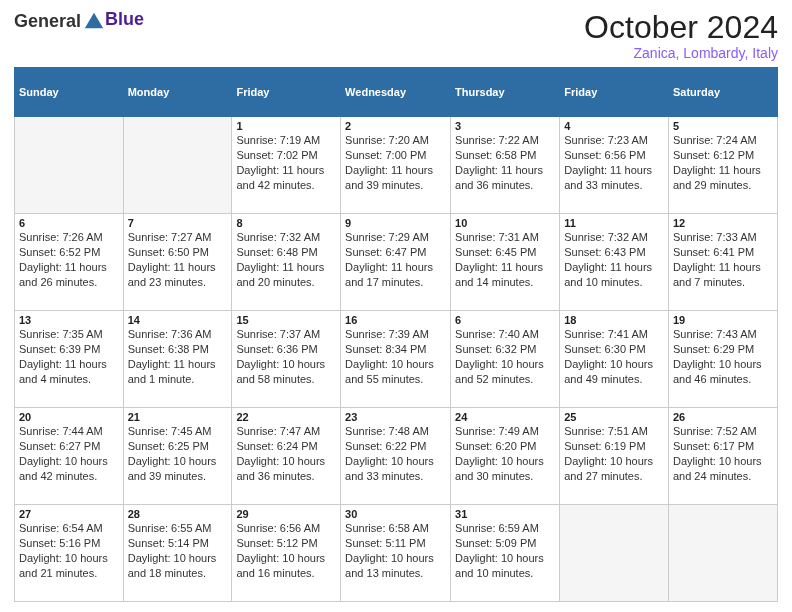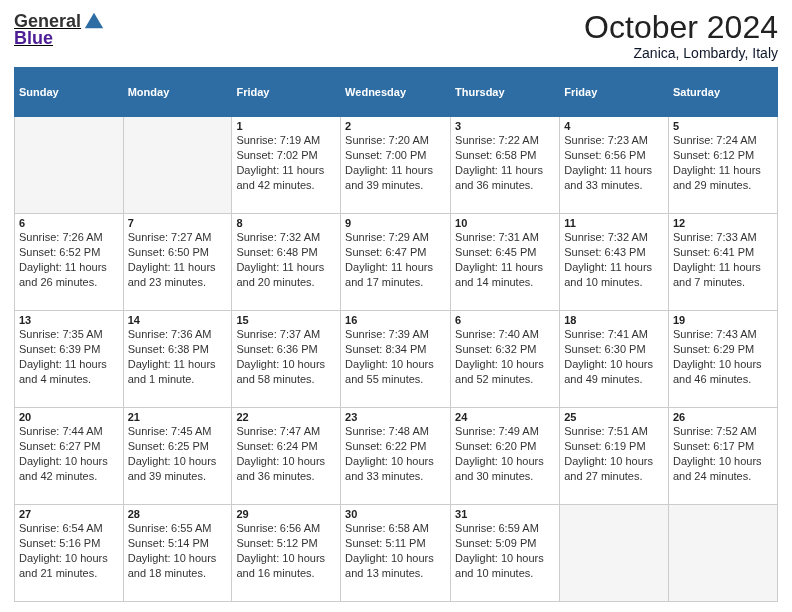--- a/index.html
+++ b/index.html
@@ -18,23 +18,21 @@
       flex-direction: column;
     }
     .header {
       display: flex;
       justify-content: space-between;
       align-items: flex-start;
       margin-bottom: 6px;
     }
     .logo {
       display: flex;
-      flex-direction: column;
-      align-items: flex-start;
-      text-decoration: underline;
+      align-items: center;
     }
     .logo-text {
       display: flex;
       align-items: center;
     }
     .logo-general {
       font-size: 18px;
       font-weight: bold;
       color: #333;
     }
@@ -52,21 +50,21 @@
       text-align: right;
     }
     .month-title {
       font-size: 32px;
       font-weight: normal;
       color: #222;
       line-height: 1.1;
     }
     .subtitle {
       font-size: 14px;
-      color: #0f172a;
+      color: #8b5cf6;
     }
     table {
       width: 100%;
       border-collapse: collapse;
       flex: 1;
       font-size: 10px;
     }
     .day-header {
       background-color: #2e6da4;
       color: #fff;

